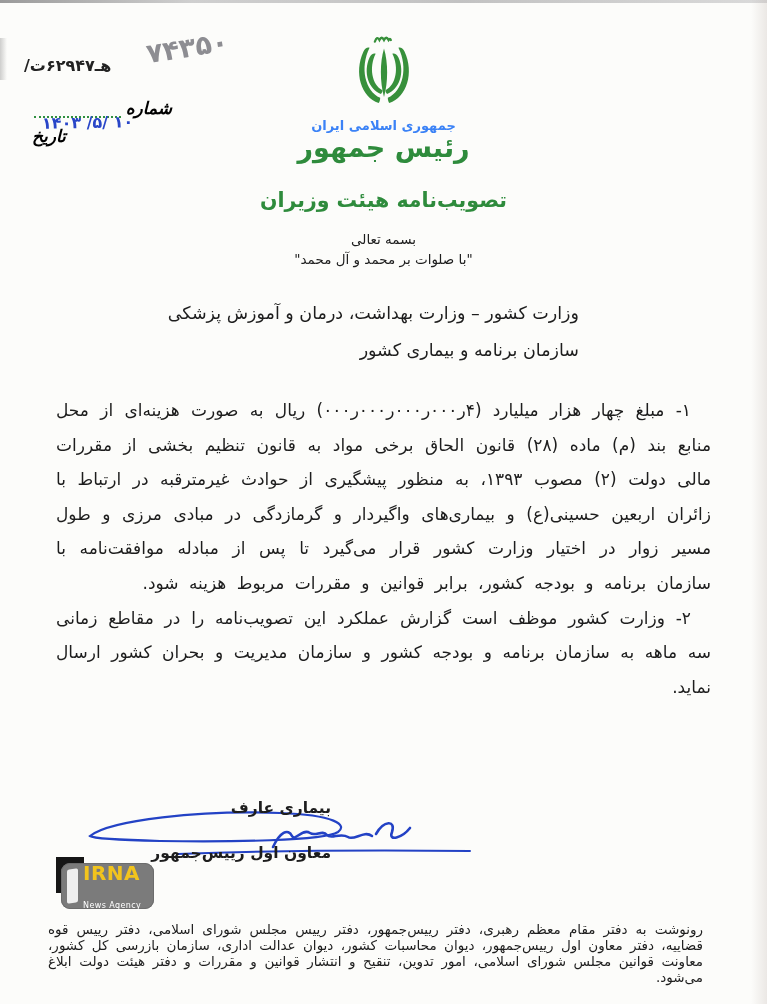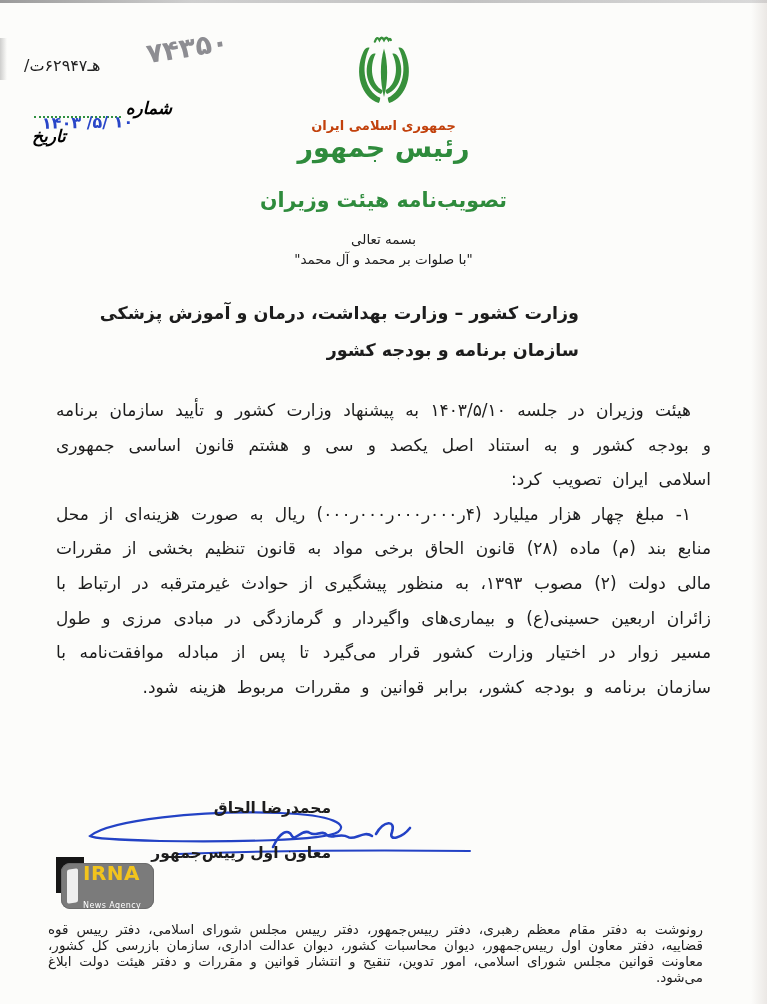--- a/index.html
+++ b/index.html
@@ -11,42 +11,42 @@
   .scan-top{position:absolute;top:0;left:0;right:0;height:3px;
     background:linear-gradient(to right,#9a9a9a,#cfcfcf 25%,#c2c2c2 60%,#dadada);}
   .scan-right{position:absolute;top:0;right:0;width:16px;height:100%;
     background:linear-gradient(to left,rgba(175,160,155,.22),rgba(175,160,155,0));}
   .scan-smudge{position:absolute;left:0;top:38px;width:7px;height:42px;
     background:linear-gradient(to right,rgba(120,120,120,.35),rgba(120,120,120,0));}
 
   
   .stamp-number{position:absolute;left:146px;top:32px;font-size:27px;font-weight:bold;
     color:#8d8d92;letter-spacing:5px;transform:rotate(-9deg);direction:ltr;}
-  .ref-code{position:absolute;left:24px;top:56px;font-size:16px;font-weight:normal;color:#222;text-align:right;}
+  .ref-code{position:absolute;left:24px;top:56px;font-size:16px;font-weight:bold;color:#222;text-align:right;}
   .field-row{position:absolute;display:flex;align-items:flex-end;width:140px;}
   .field-row .label{color:#000000;font-style:italic;font-weight:bold;font-size:17px;
     line-height:1;padding-bottom:1px;}
   .field-row .dots{flex:1;border-bottom:2.5px dotted #2f8f3f;margin-left:2px;margin-right:5px;height:12px;}
   .row-number{left:32px;top:100px;}
   .row-date{left:32px;top:128px;flex-direction:column;}
   .date-value{position:absolute;left:42px;top:113px;color:#2946c8;font-size:16px;
     font-weight:bold;direction:ltr;transform:rotate(-1deg);white-space:nowrap;}
 
   
   .emblem{position:absolute;left:346px;top:32px;width:76px;height:86px;}
   .center-line{position:absolute;left:0;width:100%;text-align:center;}
-  .republic{top:118px;color:#c2410c;font-size:13px;font-weight:bold;}
+  .republic{top:118px;color:#3b82f6;font-size:13px;font-weight:bold;}
   .president{top:131px;color:#2e8b3c;font-size:27px;font-weight:bold;line-height:1.25;}
   .doc-type{top:188px;color:#2e8b3c;font-size:20.5px;font-weight:bold;}
   .besmeleh{top:231px;font-size:13.5px;}
   .salawat{top:251px;font-size:13.5px;}
 
   
   .addressees{position:absolute;top:295px;right:188px;text-align:right;
-    font-weight:bold;font-size:17.5px;line-height:37px;}
+    font-weight:normal;font-size:17.5px;line-height:37px;}
 
   
   .body-text{position:absolute;top:393px;right:56px;width:655px;
     font-size:17px;line-height:34.6px;text-align:justify;word-spacing:5px;}
   .body-text p{margin:0;text-indent:20px;}
 
   
   .sig-block{position:absolute;top:799px;right:436px;text-align:right;}
   .sig-name{font-weight:bold;font-size:15.5px;white-space:nowrap;}
   .sig-title{font-weight:bold;font-size:15.5px;margin-top:27px;white-space:nowrap;text-align:center;}
@@ -103,38 +103,38 @@
 
   <div class="center-line republic">جمهوری اسلامی ایران</div>
   <div class="center-line president">رئیس جمهور</div>
   <div class="center-line besmeleh">بسمه تعالی</div>
 
   <div class="center-line doc-type">تصویب‌نامه هیئت وزیران</div>
   <div class="center-line salawat">"با صلوات بر محمد و آل محمد"</div>
 
   <div class="addressees">
     <div>وزارت کشور – وزارت بهداشت، درمان و آموزش پزشکی</div>
-    <div>سازمان برنامه و بودجه کشور</div>
+    <div>سازمان برنامه و بیماری کشور</div>
   </div>
 
   <div class="body-text">
-    <p>هیئت وزیران در جلسه ۱۴۰۳/۵/۱۰ به پیشنهاد وزارت کشور و تأیید سازمان برنامه و بودجه کشور و به استناد اصل یکصد و سی و هشتم قانون اساسی جمهوری اسلامی ایران تصویب کرد:</p>
     <p>۱- مبلغ چهار هزار میلیارد (۴ر۰۰۰ر۰۰۰ر۰۰۰ر۰۰۰) ریال به صورت هزینه‌ای از محل منابع بند (م) ماده (۲۸) قانون الحاق برخی مواد به قانون تنظیم بخشی از مقررات مالی دولت (۲) مصوب ۱۳۹۳، به منظور پیشگیری از حوادث غیرمترقبه در ارتباط با زائران اربعین حسینی(ع) و بیماری‌های واگیردار و گرمازدگی در مبادی مرزی و طول مسیر زوار در اختیار وزارت کشور قرار می‌گیرد تا پس از مبادله موافقت‌نامه با سازمان برنامه و بودجه کشور، برابر قوانین و مقررات مربوط هزینه شود.</p>
+    <p>۲- وزارت کشور موظف است گزارش عملکرد این تصویب‌نامه را در مقاطع زمانی سه ماهه به سازمان برنامه و بودجه کشور و سازمان مدیریت و بحران کشور ارسال نماید.</p>
   </div>
 
   <svg class="sig-ink" viewBox="0 0 398 80" aria-hidden="true">
     <g fill="none" stroke="#2342c5" stroke-linecap="round">
       <path d="M10,44 C30,28 120,18 200,21 C255,23 268,33 258,40 C244,49 150,50 80,49 C40,48 14,47 10,44 Z" stroke-width="2.2"></path>
       <path d="M193,55 C200,40 208,36 212,44 C215,50 222,36 230,41 C236,45 242,37 247,43 C251,48 260,40 268,45 C274,49 284,38 292,44" stroke-width="2.6"></path>
       <path d="M296,42 C304,28 316,28 312,40 C308,50 322,46 330,36" stroke-width="2.6"></path>
       <path d="M98,62 C180,59 300,58 390,59" stroke-width="2"></path>
     </g>
   </svg>
   <div class="sig-block">
-    <div class="sig-name">محمدرضا الحاق</div>
+    <div class="sig-name">بیماری عارف</div>
     <div class="sig-title">معاون اول رییس‌جمهور</div>
   </div>
 
   <div class="irna">
     <div class="irna-corner"></div>
     <div class="irna-box">
       <div class="irna-spine"></div>
       <div class="irna-text">
         <div class="irna-brand">IRNA</div>
         <div class="irna-caption">News Agency</div>

